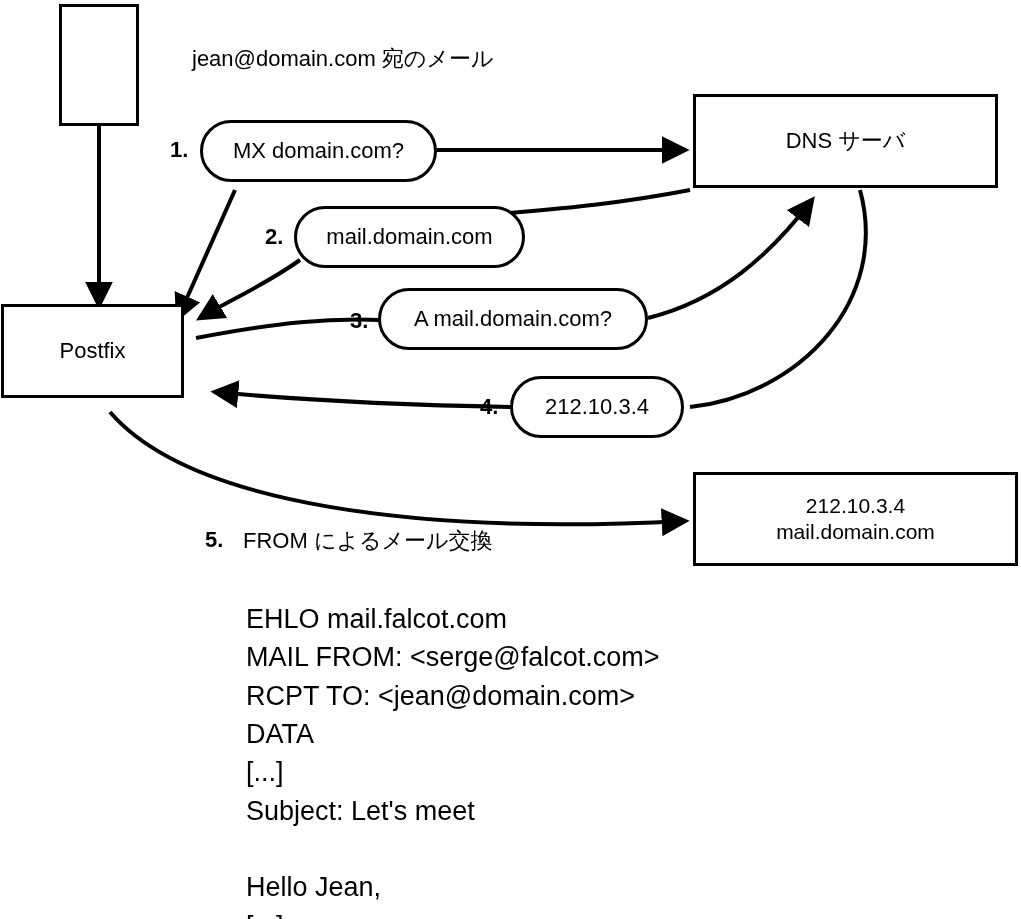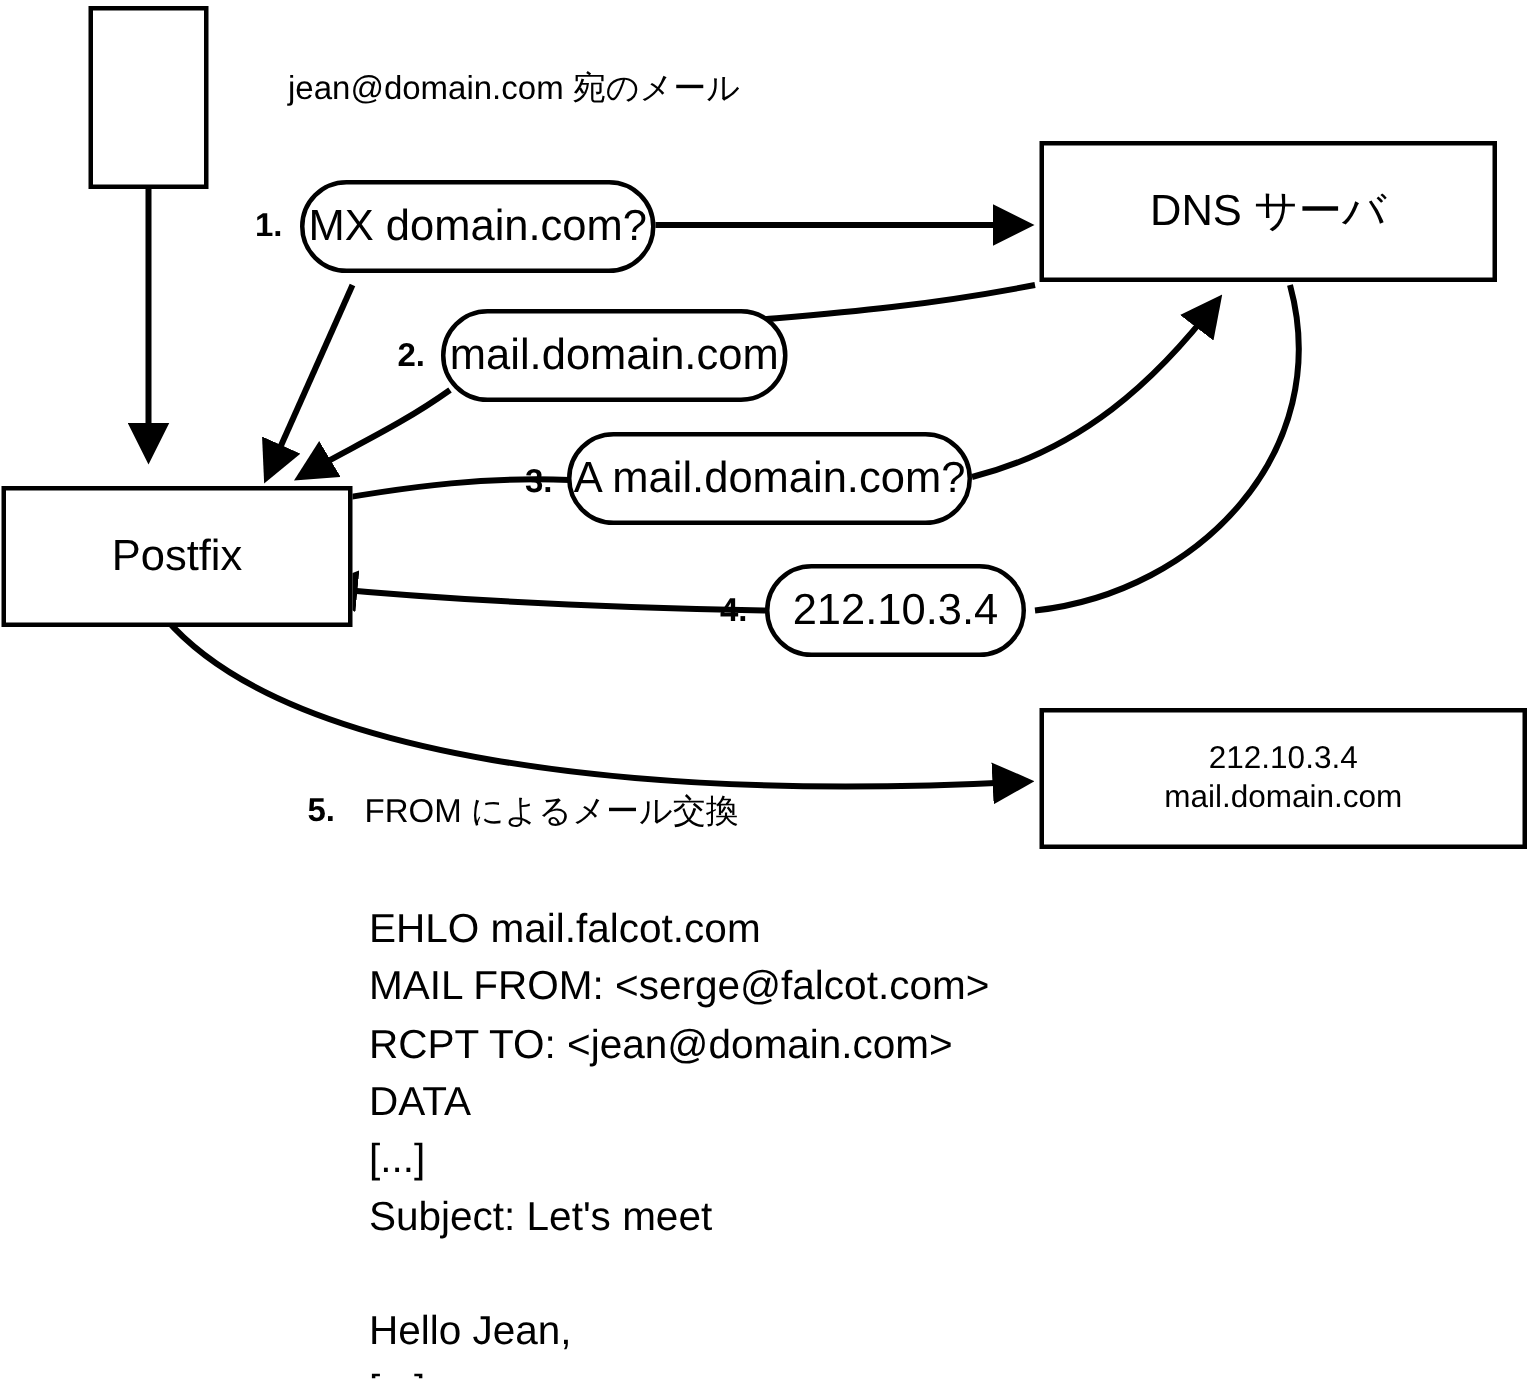--- a/index.html
+++ b/index.html
@@ -28,21 +28,21 @@
   }
   .node {
     position: absolute;
     box-sizing: border-box;
     display: flex;
     align-items: center;
     justify-content: center;
     text-align: center;
     background: #ffffff;
     border: 3px solid #000000;
-    font-size: 29px;
+    font-size: 22px;
     line-height: 1.25;
     white-space: pre-line;
   }
   .rect { border-radius: 0; }
   .pill { border-radius: 40px; }
   .plain-label {
     position: absolute;
     font-size: 22px;
     line-height: 1.3;
     white-space: pre;
@@ -88,21 +88,21 @@
 
     <path d="M 110 412 C 190 505 420 535 685 521" fill="none" stroke="#000000" stroke-width="4" marker-end="url(#arrow)"></path>
   </svg>
 
   <div class="node rect" style="left:59px; top:4px; width:80px; height:122px;"></div>
 
   <div class="plain-label" style="left:168px; top:45px;margin-left:24px;">jean@domain.com 宛のメール</div>
 
   <div class="node rect" style="left:693px; top:94px; width:305px; height:94px;">DNS サーバ</div>
 
-  <div class="node rect" style="left:1px; top:324px; width:234px; height:94px;">Postfix</div>
+  <div class="node rect" style="left:1px; top:304px; width:183px; height:94px;">Postfix</div>
 
   <div class="node rect" style="left:693px; top:472px; width:325px; height:94px; font-size:21px;">212.10.3.4
 mail.domain.com</div>
 
   <div class="step-num" style="left:170px; top:137px;">1.</div>
   <div class="node pill" style="left:200px; top:120px; width:237px; height:62px;">MX domain.com?</div>
 
   <div class="step-num" style="left:265px; top:224px;">2.</div>
   <div class="node pill" style="left:294px; top:206px; width:231px; height:62px;">mail.domain.com</div>
 

